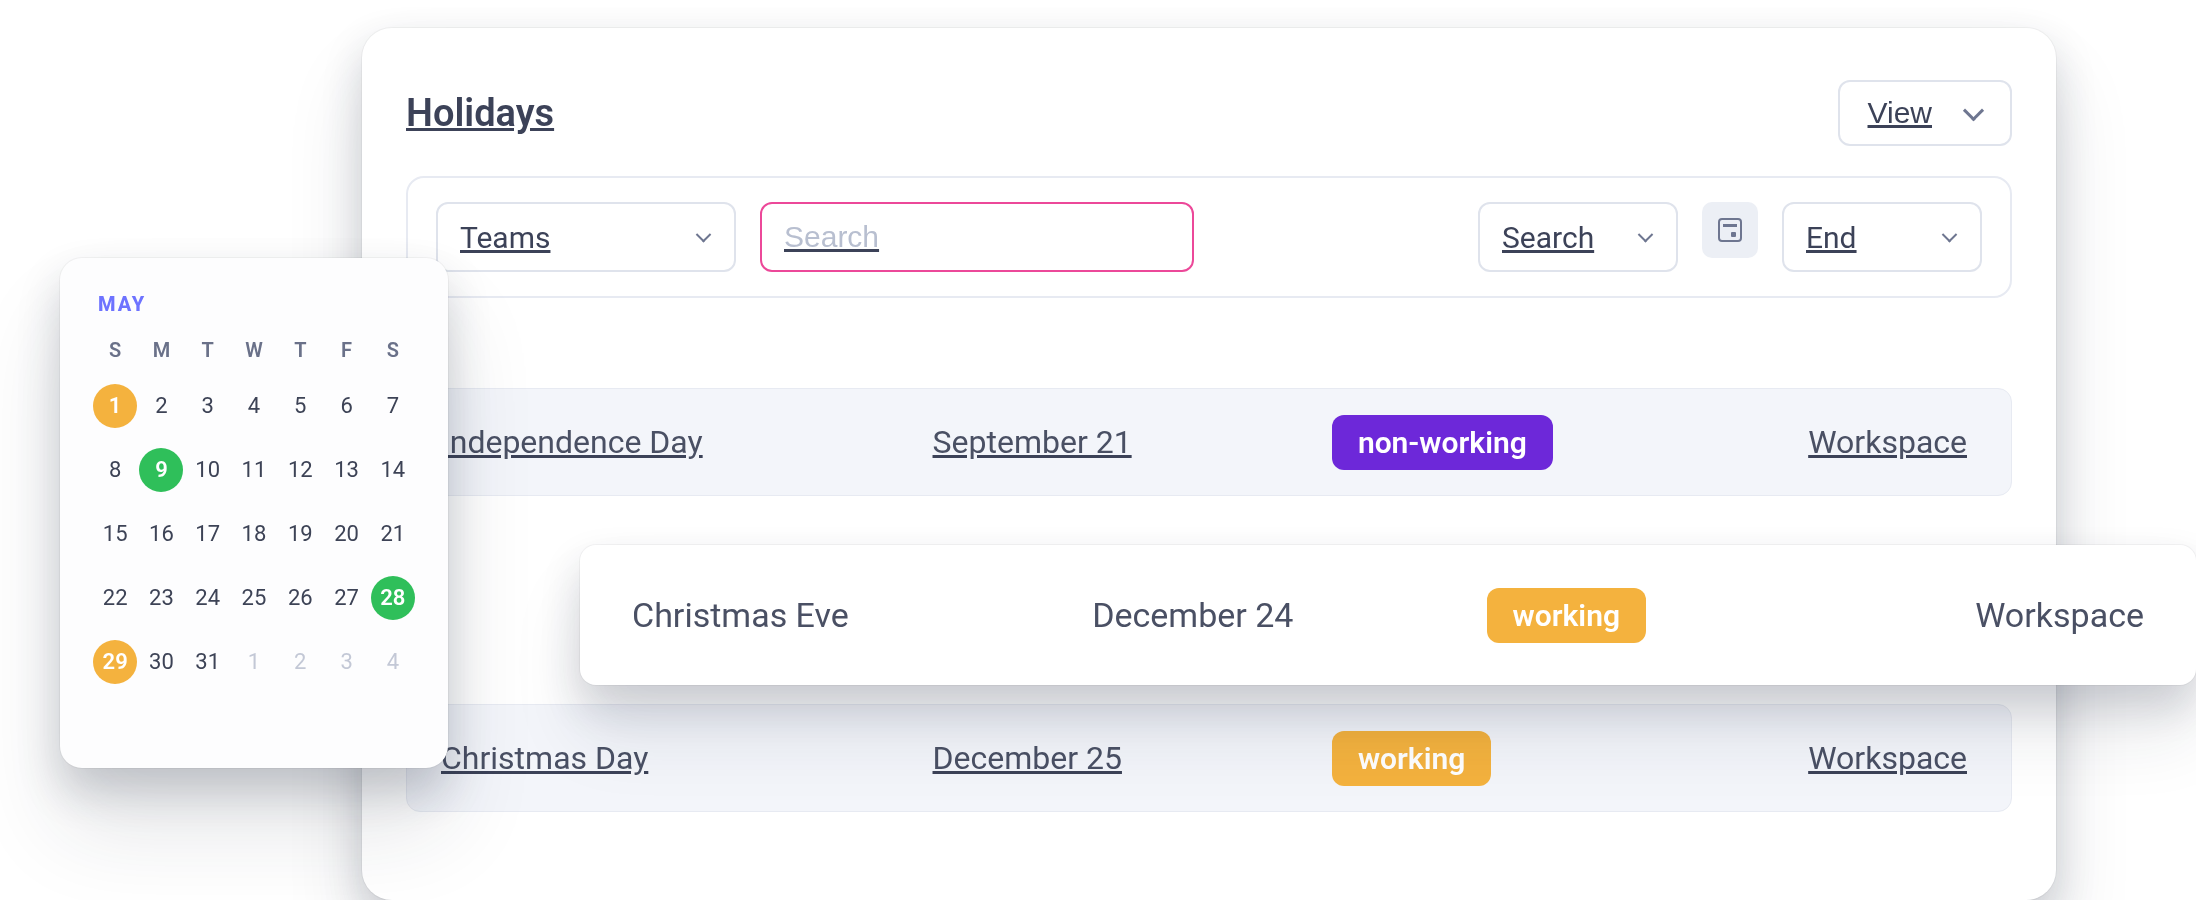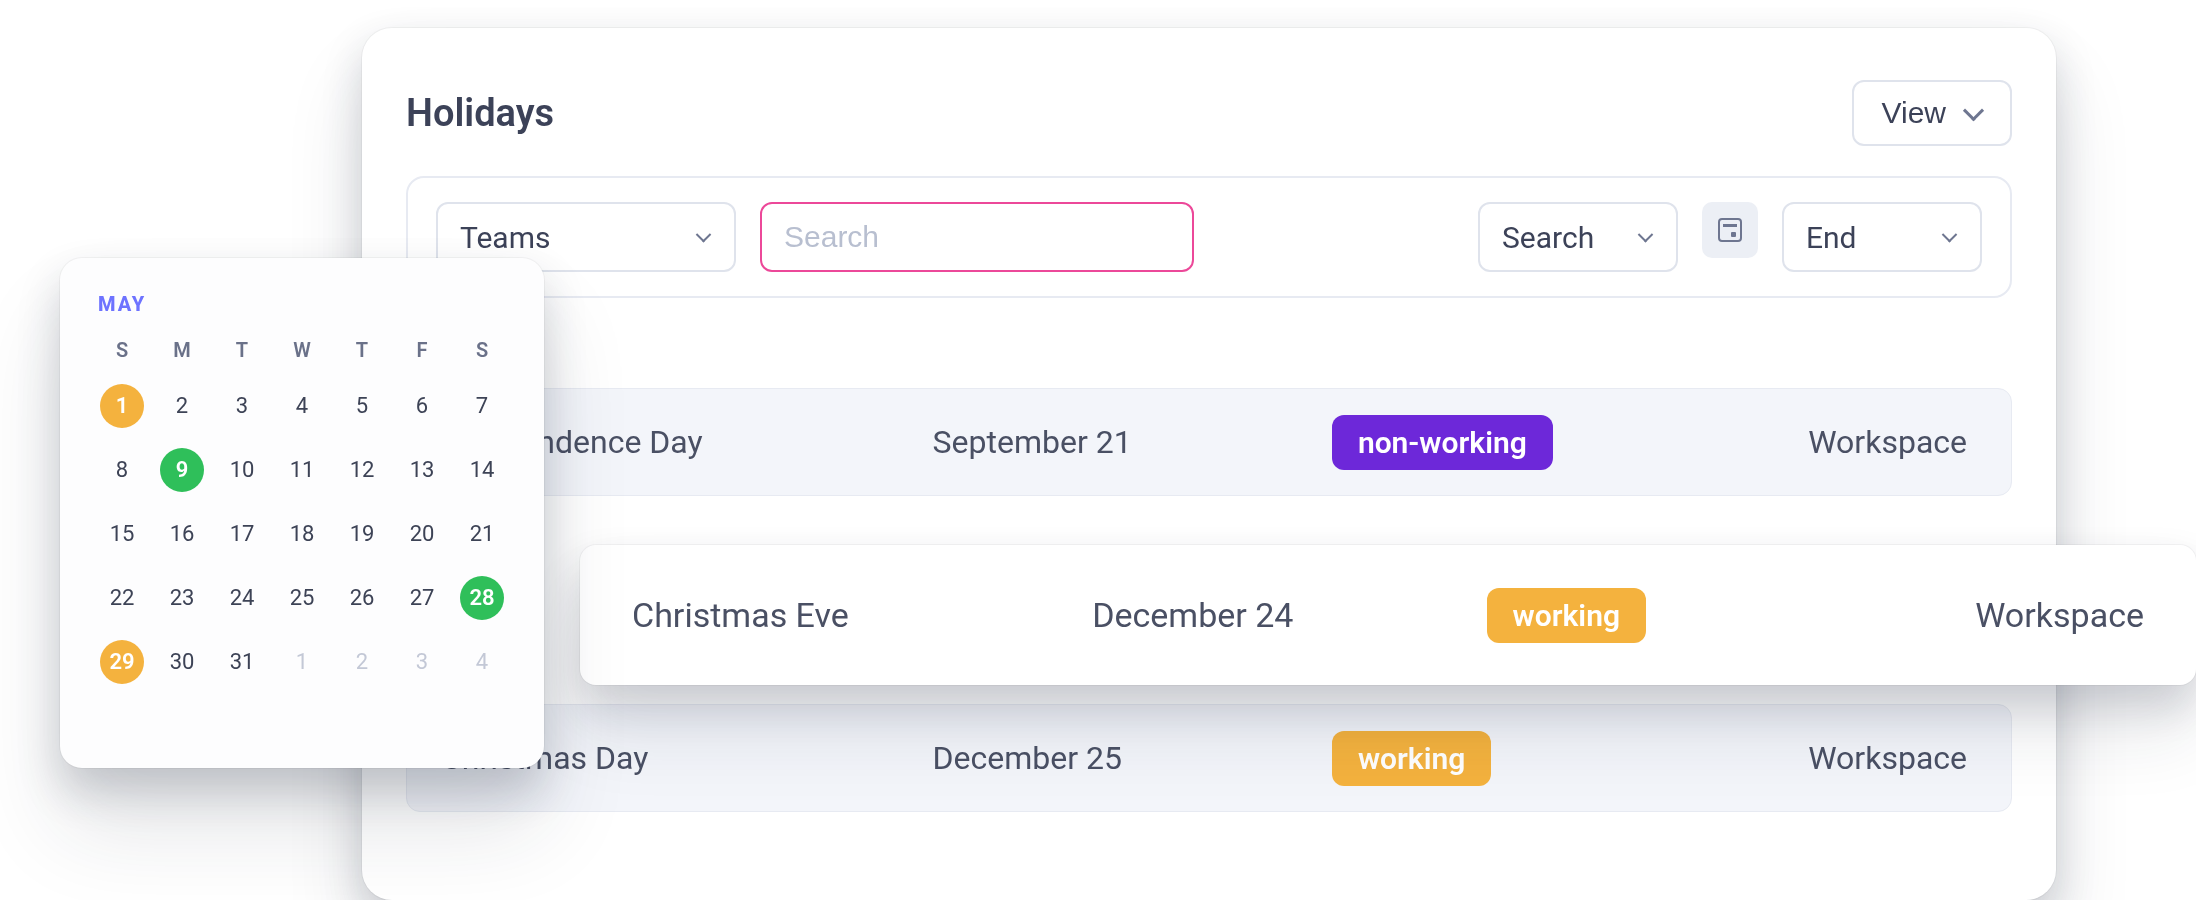--- a/index.html
+++ b/index.html
@@ -18,37 +18,38 @@
     top: 28px;
     width: 1694px;
     height: 872px;
     background: #ffffff;
     border-radius: 30px;
     box-shadow:
       0 0 0 1px rgba(0,0,0,.04),
       0 18px 40px rgba(30,40,60,.18),
       0 50px 80px rgba(30,40,60,.12);
     padding: 50px 44px 0;
+    text-decoration: underline;
   }
 
   .card-header {
     display: flex;
     align-items: center;
     justify-content: space-between;
     height: 70px;
   }
   .card-title {
     font-size: 38px;
     font-weight: 600;
     color: #3c4258;
   }
   .view-btn {
     display: inline-flex;
     align-items: center;
-    gap: 18px;
+    gap: 32px;
     border: 2px solid #dfe3ec;
     border-radius: 12px;
     padding: 14px 28px;
     font-size: 30px;
     font-weight: 500;
     color: #3c4258;
     background: #fff;
     cursor: pointer;
   }
 
@@ -192,21 +193,21 @@
     font-size: 34px;
     color: #4a5064;
   }
   .pop-row .scope { text-align: right; }
 
   
   .mini-cal {
     position: absolute;
     left: 60px;
     top: 258px;
-    width: 484px;
+    width: 388px;
     height: 510px;
     background: #fdfdfe;
     border-radius: 22px;
     box-shadow:
       0 0 0 1px rgba(0,0,0,.04),
       0 22px 44px rgba(30,40,60,.20),
       0 60px 90px rgba(30,40,60,.12);
     padding: 34px 32px 26px;
   }
   .mini-cal .month {

